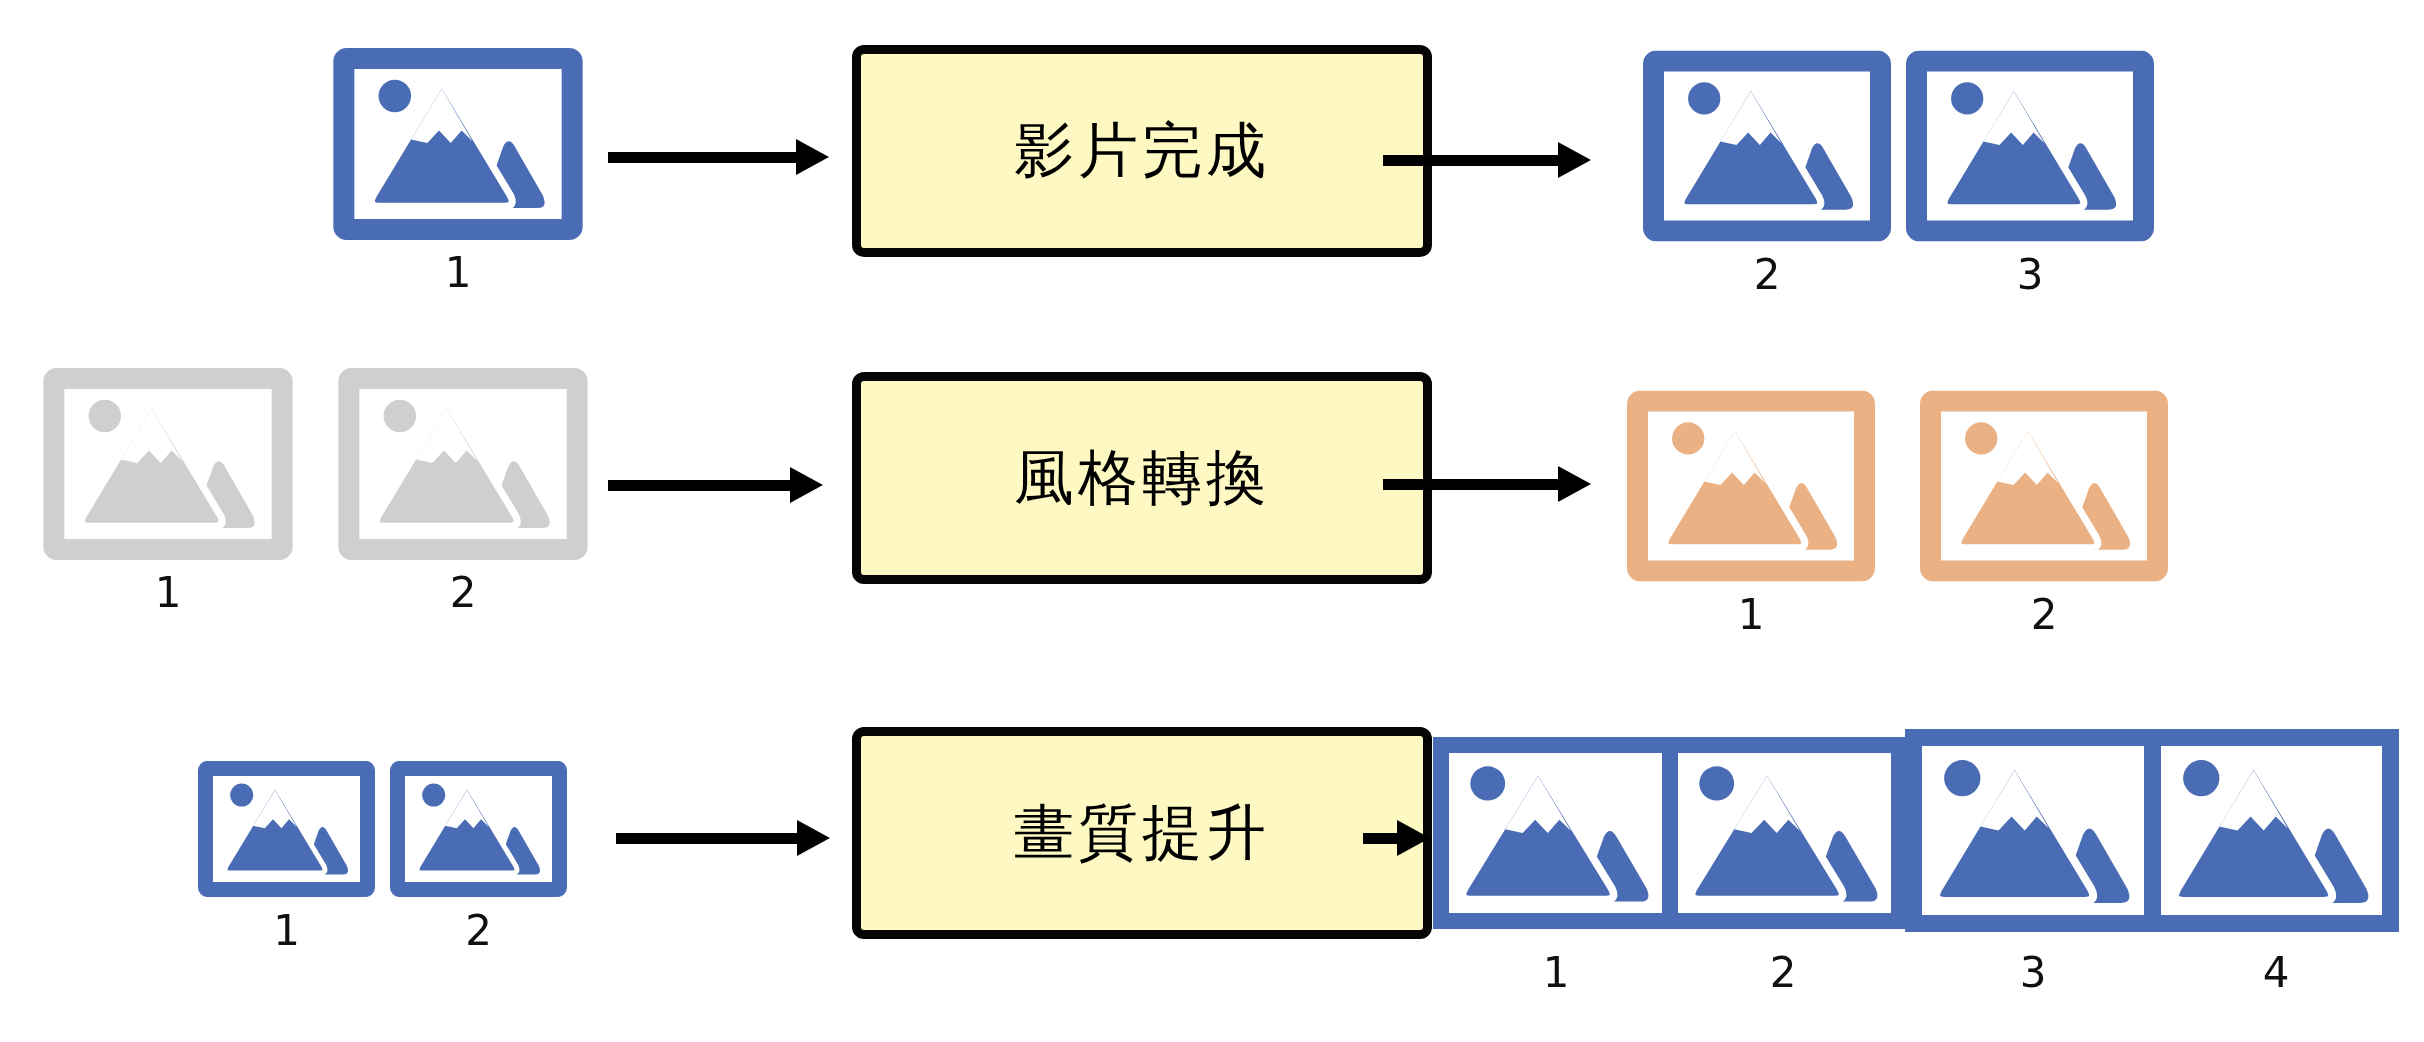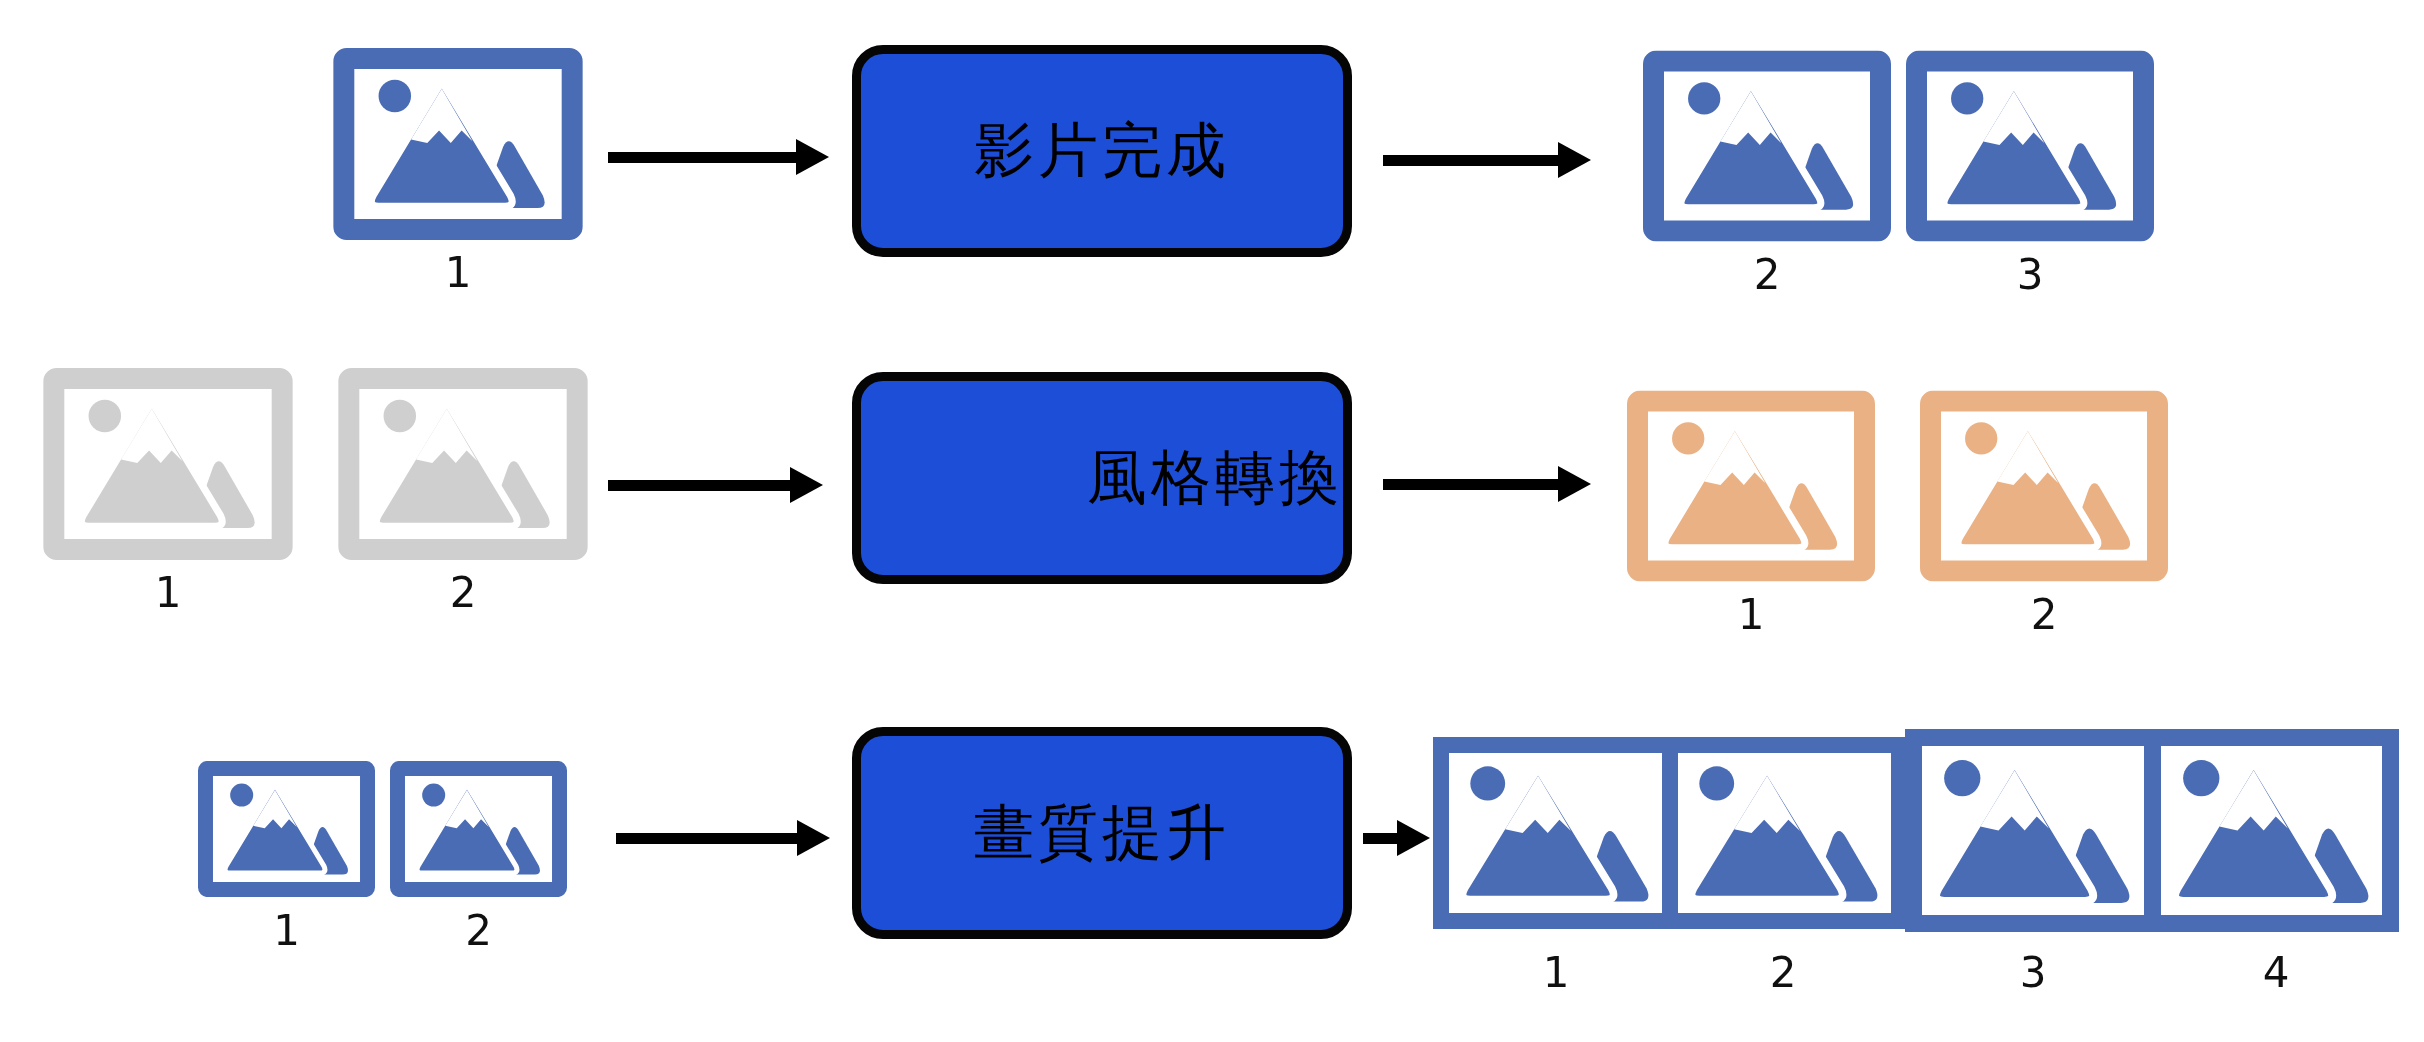--- a/index.html
+++ b/index.html
@@ -4,22 +4,22 @@
 <style>
   html,body{margin:0;padding:0;background:#fff;}
   #canvas{
     position:relative;width:2424px;height:1042px;background:#fff;overflow:hidden;
     font-family:"DejaVu Sans","Liberation Sans",sans-serif;color:#000;
   }
   .iw{position:absolute;display:flex;flex-direction:column;align-items:center;}
   .iw svg{display:block;}
   .num{font-size:42px;line-height:1;color:#101010;margin-top:12px;font-family:"DejaVu Sans",sans-serif;}
   .process-box{
-    position:absolute;width:500px;height:212px;box-sizing:border-box;
-    background:#1d4ed8;border:9px solid #050505;border-radius:31px;
+    position:absolute;width:580px;height:212px;box-sizing:border-box;
+    background:#fef9c3;border:9px solid #050505;border-radius:12px;
     display:flex;align-items:center;justify-content:center;
     font-size:60px;letter-spacing:4px;color:#000;
   }
   .arrow{position:absolute;display:flex;align-items:center;height:36px;}
   .arrow .shaft{flex:1;height:11px;background:currentColor;}
   .arrow .head{
     width:0;height:0;flex:0 0 auto;
     border-top:18px solid transparent;border-bottom:18px solid transparent;
     border-left:33px solid currentColor;
   }
@@ -95,21 +95,21 @@
         <use href="#pic"></use>
       </svg>
     <div class="num">2</div>
   </div>
 
   <div class="arrow" style="left: 608px; top: 467px; width: 215px; color: rgb(0, 0, 0);">
     <div class="shaft"></div>
     <div class="head"></div>
   </div>
 
-  <div class="process-box" style="left:852px;top:372px;justify-content:flex-end;">
+  <div class="process-box" style="left:852px;top:372px;">
     <span>風格轉換</span>
   </div>
 
   <div class="arrow" style="left: 1383px; top: 466px; width: 208px; color: rgb(0, 0, 0);">
     <div class="shaft"></div>
     <div class="head"></div>
   </div>
 
   <div class="iw" style="left:1627px;top:390px;">
     <svg width="248" height="192" viewBox="0 0 130 100" style="color: rgb(234, 177, 132);">

